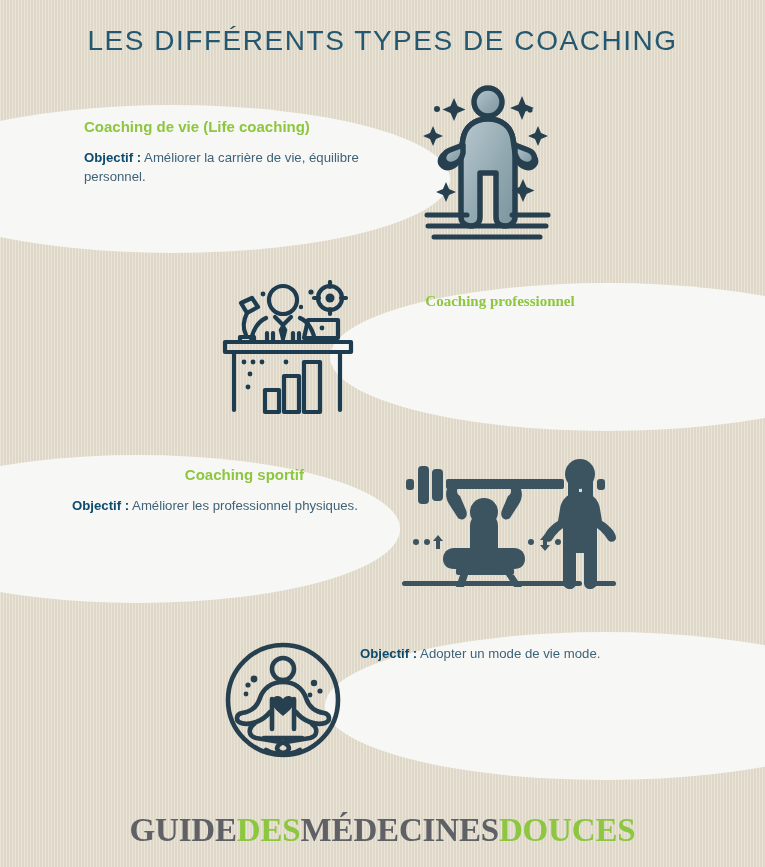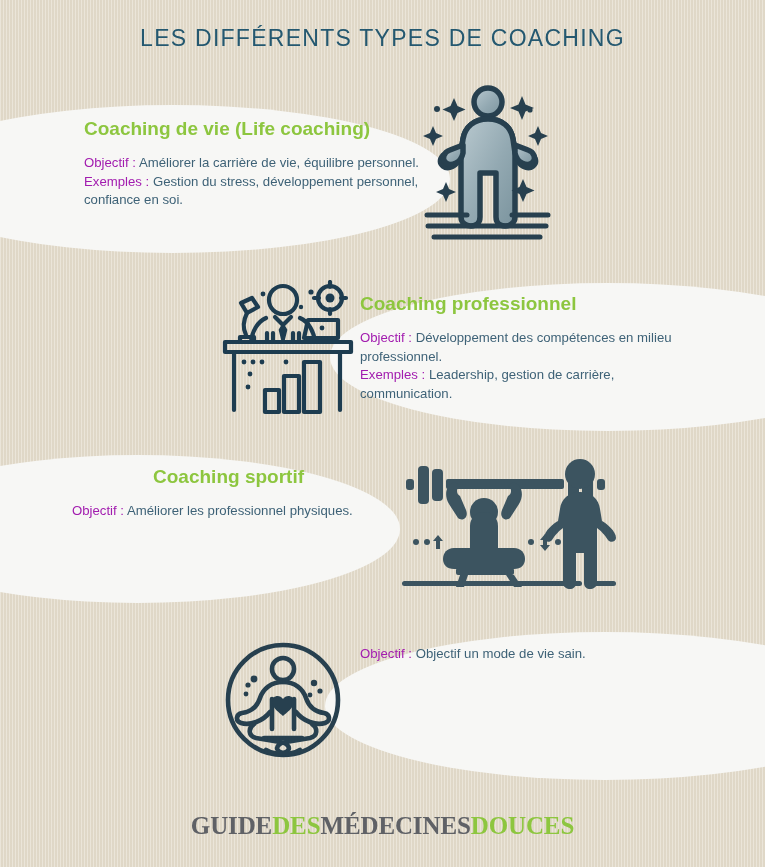--- a/index.html
+++ b/index.html
@@ -12,67 +12,66 @@
       rgba(0,0,0,0.012) 1px, rgba(0,0,0,0.012) 3px);
     overflow:hidden;
     position:relative;
   }
   #stage{ position:absolute; inset:0; }
 
   
   .title{
     position:absolute; left:0; top:25px; width:765px;
     text-align:center;
-    font-size:23px; letter-spacing:0.055em;
+    font-size:28px; letter-spacing:0.055em;
     color:#245870; font-weight:400;
     font-family:"Liberation Sans", sans-serif;
   }
 
   
   .ell{ position:absolute; background:#f7f7f5; border-radius:50%; }
 
   
   .block{ position:absolute; }
   .head{
-    font-size:19px; font-weight:bold; color:#8dc63f;
+    font-size:15px; font-weight:bold; color:#8dc63f;
     margin-bottom:14px; white-space:nowrap;
   }
   .body{
     font-size:13.2px; line-height:1.42; color:#3e6277;
   }
-  .body b{ color:#a21caf; font-weight:normal; }
+  .body b{ color:#0c4a6e; font-weight:bold; }
   .body p{ margin:0; }
 
   
   .logo{
     position:absolute; left:0; top:812px; width:765px;
     text-align:center;
     font-family:"Liberation Serif", serif;
-    font-size:25px; font-weight:bold; letter-spacing:-0.005em;
+    font-size:33px; font-weight:bold; letter-spacing:-0.005em;
   }
   .logo .g{ color:#5f6166; }
   .logo .v{ color:#8dc63f; }
 
   
   .icon{ position:absolute; }
 </style>
 </head>
 <body>
 
 <div id="stage">
 
   <div class="title">LES DIFFÉRENTS TYPES DE COACHING</div>
 
   <div class="ell" style="left:-105px; top:105px; width:555px; height:148px;"></div>
 
   <div class="block" style="left:84px; top:118px; width:340px;">
     <div class="head">Coaching de vie (Life coaching)</div>
     <div class="body">
       <p><b>Objectif :</b><span> Améliorer la carrière de vie, équilibre personnel.</span></p>
-      <p><b>Exemples :</b><span> Gestion du stress, développement personnel, confiance en soi.</span></p>
     </div>
   </div>
 
   <div class="icon" style="left:418px; top:78px; width:152px; height:165px;">
     <svg viewBox="0 0 152 165" width="152" height="165">
       <defs>
         <linearGradient id="bodyGrad" x1="0" y1="0" x2="1" y2="1">
           <stop offset="0%" stop-color="#b9c9cf"></stop>
           <stop offset="55%" stop-color="#93a9b2"></stop>
           <stop offset="100%" stop-color="#7b949e"></stop>
@@ -115,25 +114,21 @@
         <line x1="94" y1="137" x2="130" y2="137"></line>
         <line x1="10" y1="148" x2="128" y2="148"></line>
         <line x1="16" y1="159" x2="122" y2="159"></line>
       </g>
     </svg>
   </div>
 
   <div class="ell" style="left:330px; top:283px; width:555px; height:148px;"></div>
 
   <div class="block" style="left:360px; top:293px; width:340px;">
-    <div class="head" style="width:280px;">Coaching professionnel</div>
-    <div class="body">
-      <p><b>Objectif :</b><span> Développement des compétences en milieu professionnel.</span></p>
-      <p><b>Exemples :</b><span> Leadership, gestion de carrière, communication.</span></p>
-    </div>
+    <div class="head" style="text-align:center;width:280px;font-family:Liberation Serif, serif;">Coaching professionnel</div>
   </div>
 
   <div class="icon" style="left:218px; top:280px; width:140px; height:135px;">
     <svg viewBox="0 0 140 135" width="140" height="135">
       <g fill="none" stroke="#1d3c50" stroke-width="4.2" stroke-linejoin="round" stroke-linecap="round">
 
         <circle cx="65" cy="20" r="14"></circle>
 
         <path d="M48 38 c-9 4 -14 14 -15 24 l64 0 c-1 -10 -6 -20 -15 -24"></path>
 
@@ -237,21 +232,21 @@
                  c3 2 8 7 11 12 c2 3 8 2 8 -2 c0 -7 -10 -15 -14 -17
                  l-2 -12 c-1 -10 -9 -17 -20 -17 z"></path>
       </g>
     </svg>
   </div>
 
   <div class="ell" style="left:325px; top:632px; width:560px; height:148px;"></div>
 
   <div class="block" style="left:360px; top:645px; width:340px;">
     <div class="body">
-      <p><b>Objectif :</b><span> Objectif un mode de vie sain.</span></p>
+      <p><b>Objectif :</b><span> Adopter un mode de vie mode.</span></p>
     </div>
   </div>
 
   <div class="icon" style="left:224px; top:641px; width:118px; height:118px;">
     <svg viewBox="0 0 118 118" width="118" height="118">
       <g fill="none" stroke="#27404f" stroke-width="4.6" stroke-linejoin="round" stroke-linecap="round">
         <circle cx="59" cy="59" r="55"></circle>
 
         <circle cx="59" cy="28" r="11"></circle>
 

